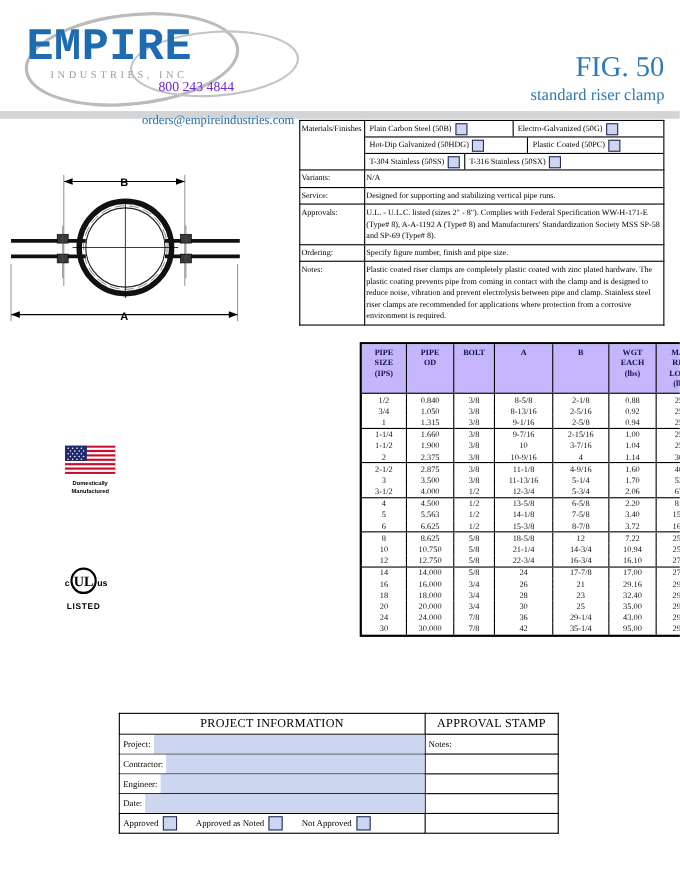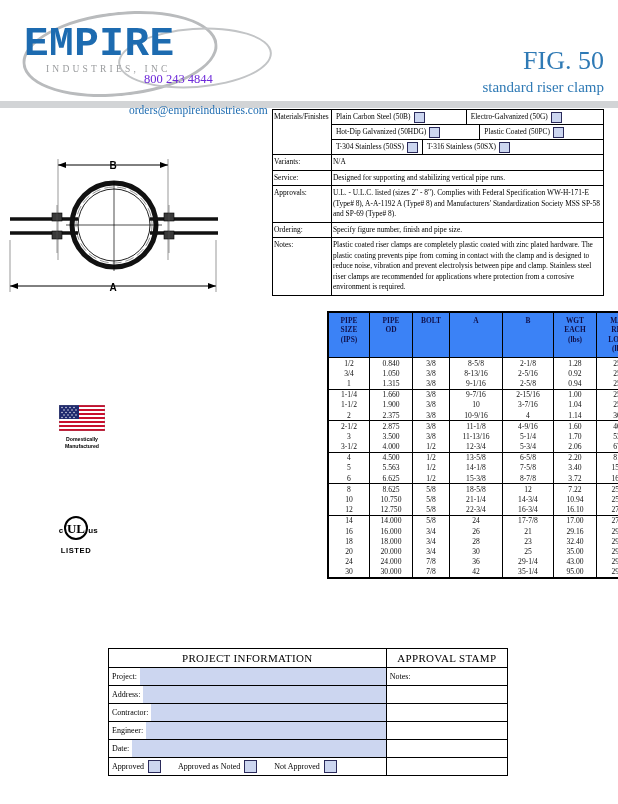--- a/index.html
+++ b/index.html
@@ -153,21 +153,21 @@
     left: 327px; top: 311px;
     border: 2px solid #000;
   }
   #data-table {
     border-collapse: collapse;
     font-family: "Liberation Serif", serif;
     font-size: 7.6px;
     text-align: center;
   }
   #data-table th {
-    background: #3b82f6;
+    background: #c4b5fd;
     color: #10104a;
     font-weight: bold;
     font-size: 7.4px;
     line-height: 1.25;
     border-left: 1px solid #000;
     border-bottom: 1.6px solid #000;
     padding: 3px 2px 4px 2px;
     vertical-align: top;
   }
   #data-table th:first-child { border-left: none; }
@@ -439,21 +439,21 @@
           </th>
         </tr>
     </thead>
     <tbody id="dt-body">
         <tr class="group-start">
           <td class="c-ips">1/2</td>
           <td class="c-od">0.840</td>
           <td class="c-bolt">3/8</td>
           <td class="c-a">8-5/8</td>
           <td class="c-b">2-1/8</td>
-          <td class="c-wgt">1.28</td>
+          <td class="c-wgt">0.88</td>
           <td class="c-max">255</td>
         </tr>
         <tr>
           <td class="c-ips">3/4</td>
           <td class="c-od">1.050</td>
           <td class="c-bolt">3/8</td>
           <td class="c-a">8-13/16</td>
           <td class="c-b">2-5/16</td>
           <td class="c-wgt">0.92</td>
           <td class="c-max">255</td>
@@ -701,31 +701,20 @@
             <div class="pi-input"></div>
           </div>
         </td>
         <td>
           <div class="pi-notes">Notes:</div>
         </td>
       </tr>
       <tr>
         <td>
           <div class="pi-cell">
-            <div class="pi-label">Address:</div>
-            <div class="pi-input"></div>
-          </div>
-        </td>
-        <td>
-          <div class="pi-notes"></div>
-        </td>
-      </tr>
-      <tr>
-        <td>
-          <div class="pi-cell">
             <div class="pi-label">Contractor:</div>
             <div class="pi-input"></div>
           </div>
         </td>
         <td>
           <div class="pi-notes"></div>
         </td>
       </tr>
       <tr>
         <td>

